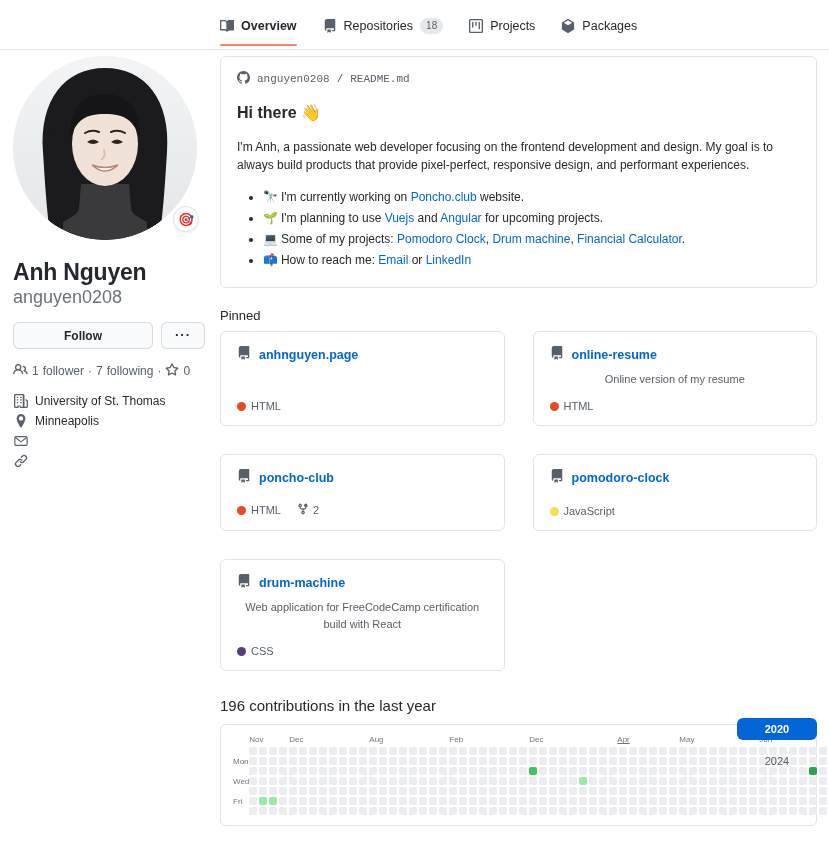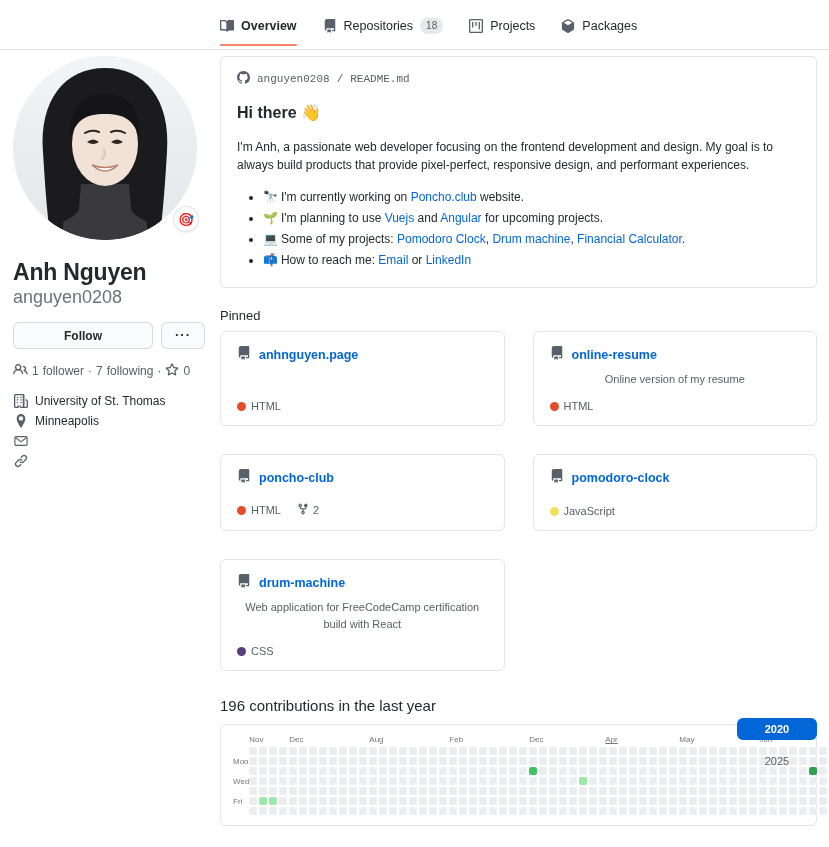--- a/index.html
+++ b/index.html
@@ -412,21 +412,21 @@
             <div class="cal-daylabel">Fri</div>
             <div class="cal-daylabel"></div>
           </div>
         <div class="cal-body">
           <div class="cal-months" id="cal-months">
               <span class="cal-month" style="left: 0px;">Nov</span>
               <span class="cal-month" style="left: 40px;">Dec</span>
               <span class="cal-month" style="left: 120px;">Aug</span>
               <span class="cal-month" style="left: 200px;">Feb</span>
               <span class="cal-month" style="left: 280px;">Dec</span>
-              <span class="cal-month" style="left: 356px; text-decoration: underline;">Apr</span>
+              <span class="cal-month" style="left: 368px; text-decoration: underline;">Apr</span>
               <span class="cal-month" style="left: 430px;">May</span>
               <span class="cal-month" style="left: 510px;">Jun</span>
             </div>
           <div class="cal-grid" id="cal-grid">
               <div class="cal-col">
                 <div class="cell" style="background: rgb(235, 237, 240);"></div>
                 <div class="cell" style="background: rgb(235, 237, 240);"></div>
                 <div class="cell" style="background: rgb(235, 237, 240);"></div>
                 <div class="cell" style="background: rgb(235, 237, 240);"></div>
                 <div class="cell" style="background: rgb(235, 237, 240);"></div>
@@ -949,16 +949,16 @@
             </div>
         </div>
       </div>
 
     </div>
 
   </div>
 
   <div class="years">
     <div class="year sel">2020</div>
-    <div class="year off">2025</div>
+    <div class="year off">2024</div>
   </div>
 
 </div>
 
 </body></html>

